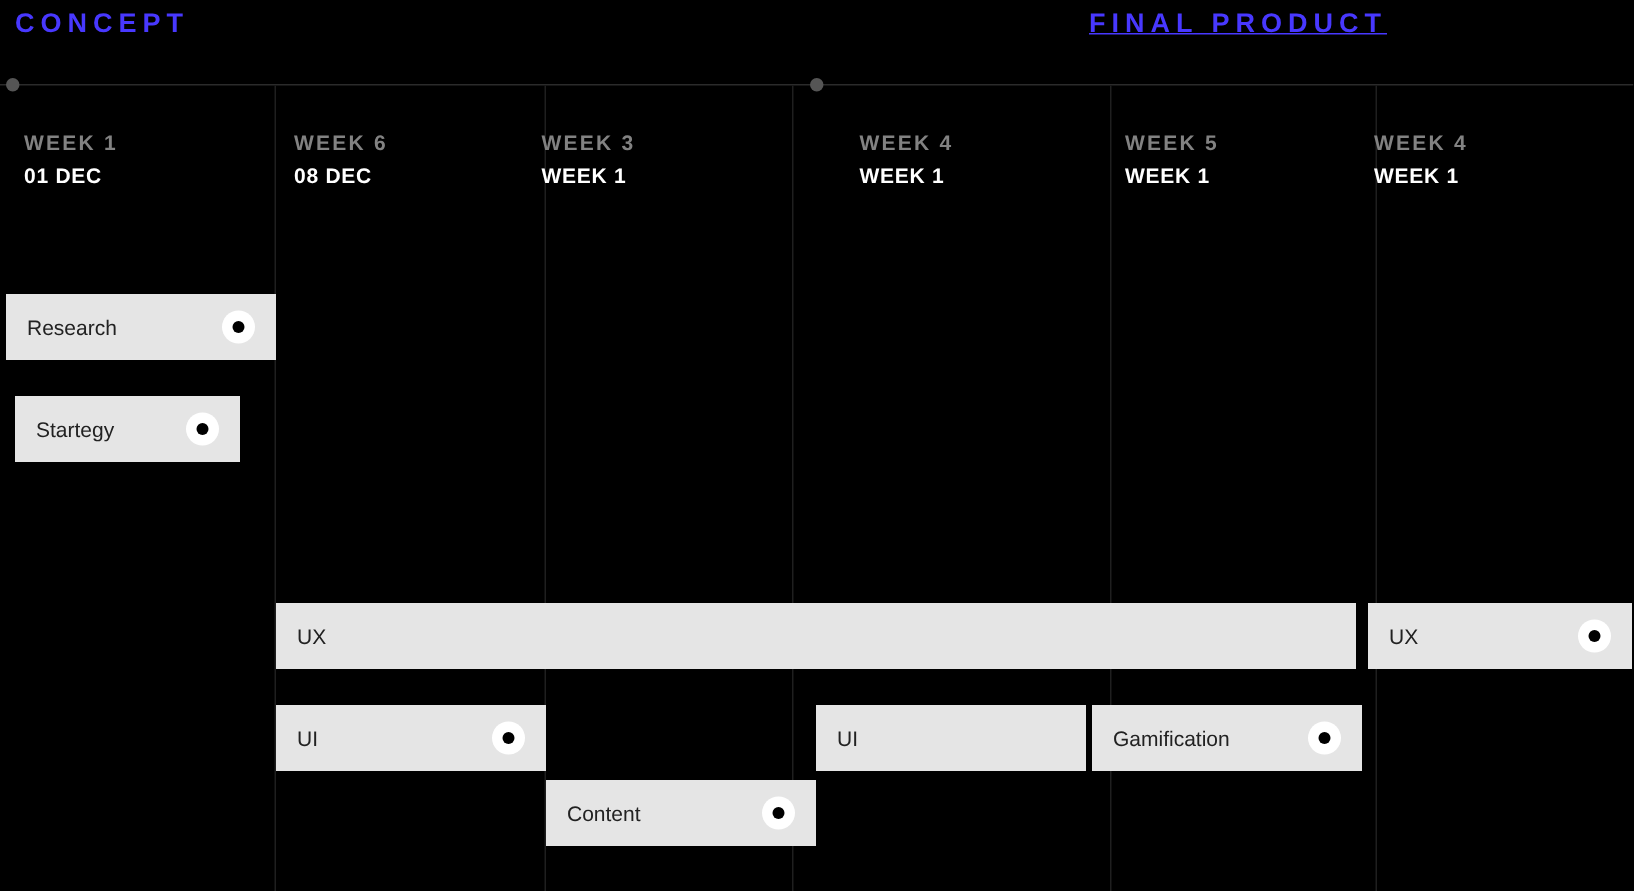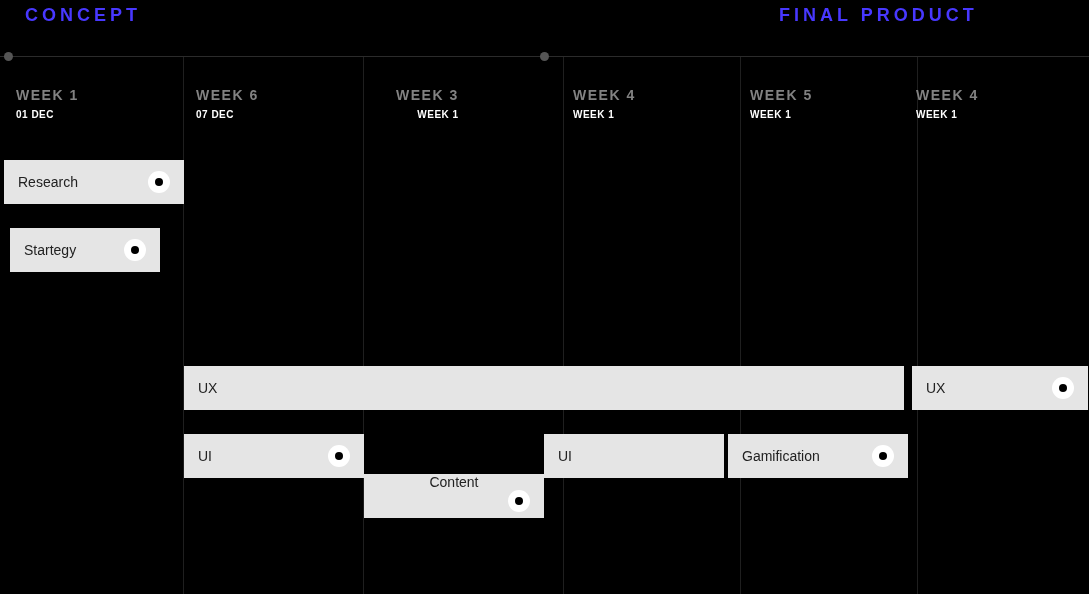--- a/index.html
+++ b/index.html
@@ -1,30 +1,30 @@
 <!DOCTYPE html>
 <html><head>
 <meta charset="utf-8">
 <style>
   * { box-sizing: border-box; margin: 0; padding: 0; }
   html, body { width: 1089px; height: 594px; background: #000; font-family: "Segoe UI", Arial, sans-serif; color: #fff; overflow: hidden; }
   .timeline { position: relative; width: 100%; height: 100%; }
 
   .phase-labels { position: absolute; top: 0; left: 0; right: 0; height: 30px; }
-  .phase-label { position: absolute; top: 5px; font-size: 18px; font-weight: 700; letter-spacing: 4px; color: #4838ff; margin-left: 15px; }
+  .phase-label { position: absolute; top: 5px; font-size: 18px; font-weight: 700; letter-spacing: 4px; color: #4838ff; }
   .phase-concept { left: 10px; }
-  .phase-final { left: 764px; }
+  .phase-final { left: 726px; text-decoration: underline; }
 
   .marker-bar { position: absolute; top: 56px; left: 0; right: 0; height: 1px; background: #2b2b2b; }
   .marker-dot { position: absolute; top: 52px; width: 9px; height: 9px; border-radius: 50%; background: #555; }
   .col-header { position: absolute; top: 30px; left: 12px; }
   .week-label { font-size: 14px; font-weight: 600; letter-spacing: 1.5px; color: #828282; margin-bottom: 6px; }
-  .date-label { font-size: 10px; font-weight: 600; letter-spacing: 0.5px; color: #ffffff; }
+  .date-label { font-size: 14px; font-weight: 600; letter-spacing: 0.5px; color: #ffffff; }
 
-  .task { position: absolute; background: #e5e5e5; color: #222; font-size: 14px; display: flex; align-items: center; padding: 0 14px; height: 44px; border-radius: 0; }
+  .task { position: absolute; background: #e5e5e5; color: #222; font-size: 14px; display: flex; align-items: center; padding: 0 14px; height: 44px; border-radius: 0; margin-top: 36px; }
   .task .dot { width: 22px; height: 22px; border-radius: 50%; background: #fff; display: flex; align-items: center; justify-content: center; margin-left: auto; }
   .task .dot::after { content: ""; width: 8px; height: 8px; border-radius: 50%; background: #000; display: block; } 
 </style>
 </head>
 <body>
 
 <div class="timeline">
 
   <div class="phase-labels">
     <div class="phase-label phase-concept">CONCEPT</div>
@@ -40,24 +40,24 @@
   <div id="cols">
       <div style="position: absolute; top: 57px; bottom: 0px; left: 4px; width: 180px; border-right: 1px solid rgb(31, 31, 31);">
         <div class="col-header">
           <div class="week-label">WEEK 1</div>
           <div class="date-label">01 DEC</div>
         </div>
       </div>
       <div style="position: absolute; top: 57px; bottom: 0px; left: 184px; width: 180px; border-right: 1px solid rgb(31, 31, 31);">
         <div class="col-header">
           <div class="week-label">WEEK 6</div>
-          <div class="date-label">07 DEC</div>
+          <div class="date-label">08 DEC</div>
         </div>
       </div>
-      <div style="position: absolute; top: 57px; bottom: 0px; left: 384px; width: 180px; border-right: 1px solid rgb(31, 31, 31); text-align: right;">
+      <div style="position: absolute; top: 57px; bottom: 0px; left: 349px; width: 180px; border-right: 1px solid rgb(31, 31, 31);">
         <div class="col-header">
           <div class="week-label">WEEK 3</div>
           <div class="date-label">WEEK 1</div>
         </div>
       </div>
       <div style="position: absolute; top: 57px; bottom: 0px; left: 561px; width: 180px; border-right: 1px solid rgb(31, 31, 31);">
         <div class="col-header">
           <div class="week-label">WEEK 4</div>
           <div class="date-label">WEEK 1</div>
         </div>
@@ -95,19 +95,19 @@
         <span>UI</span>
         <span class="dot"></span>
       </div>
       <div class="task" style="left: 544px; top: 434px; width: 180px;">
         <span>UI</span>
       </div>
       <div class="task" style="left: 728px; top: 434px; width: 180px;">
         <span>Gamification</span>
         <span class="dot"></span>
       </div>
-      <div class="task" style="left: 364px; top: 474px; width: 180px; flex-direction: column;">
+      <div class="task" style="left: 364px; top: 484px; width: 180px;">
         <span>Content</span>
         <span class="dot"></span>
       </div>
     </div>
 
 </div>
 
 </body></html>

